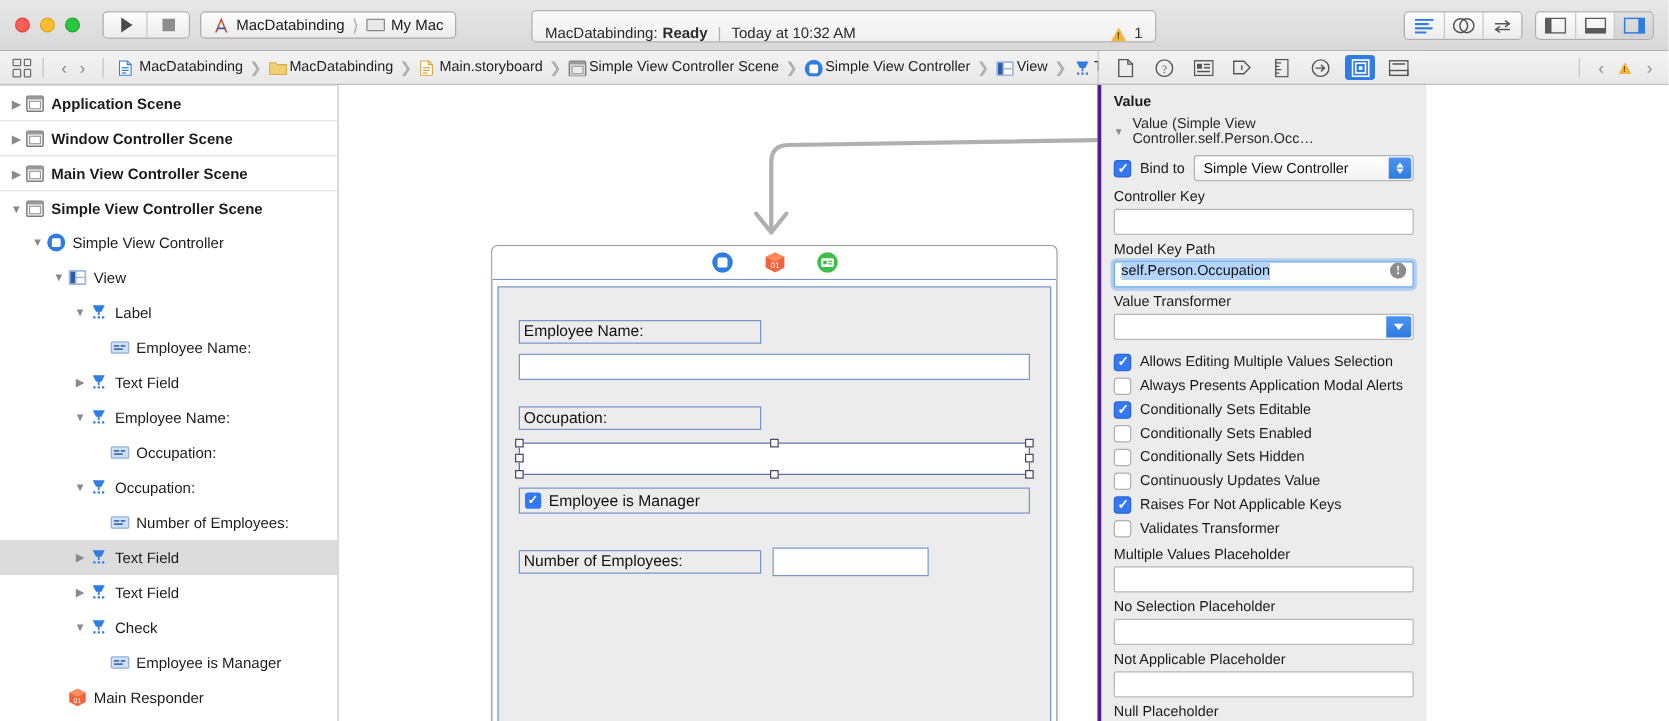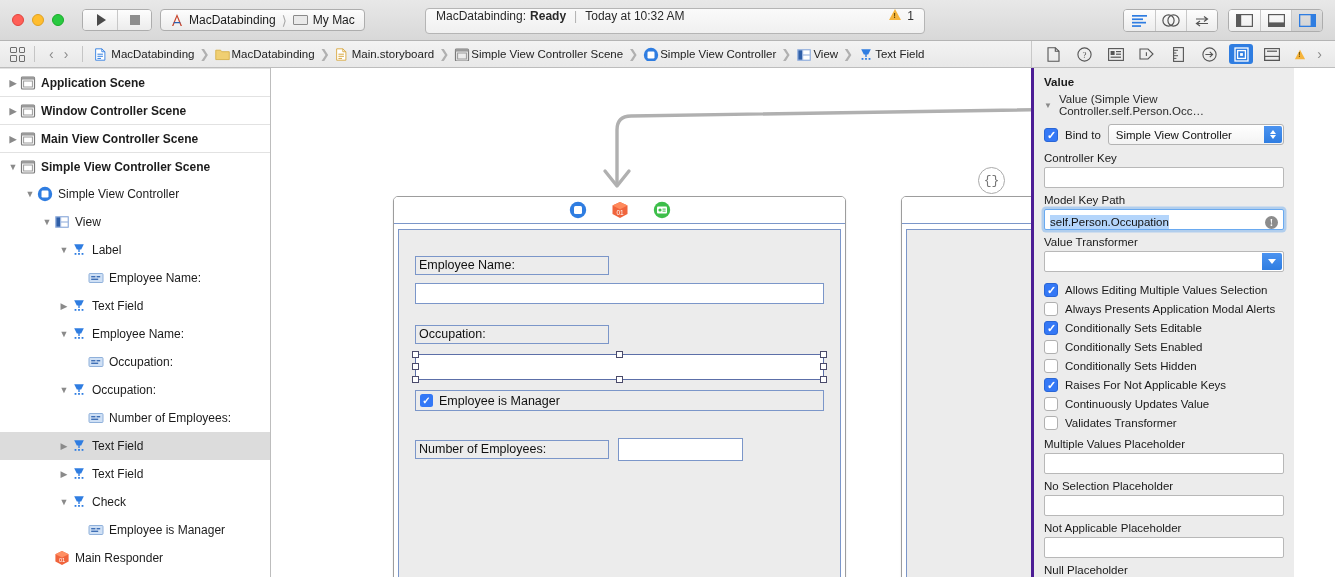--- a/index.html
+++ b/index.html
@@ -4,21 +4,21 @@
 <style>
   * { box-sizing: border-box; margin: 0; padding: 0; }
   html, body {
     width: 1335px; height: 577px;
     font-family: "Liberation Sans", sans-serif;
     font-size: 12px;
     background: #ffffff;
     overflow: hidden;
     -webkit-font-smoothing: antialiased;
   }
-  #app { position: relative; width: 1294px; height: 577px; }
+  #app { position: relative; width: 1141px; height: 577px; }
 
   
   .titlebar {
     position: absolute; left: 0; top: 0; width: 1335px; height: 41px;
     background: linear-gradient(to bottom, #e8e8e8 0%, #d8d8d8 100%);
     border-bottom: 1px solid #b4b4b4;
     display: flex; align-items: center;
   }
   .traffic { display: flex; gap: 8px; margin-left: 12px; }
   .tl { width: 12px; height: 12px; border-radius: 50%; }
@@ -51,21 +51,21 @@
   }
   .icon-A svg { display:block; }
   .icon-mac {
     width:15px;height:10px;border:1.5px solid #8a8a8a;border-radius:1px;background:#e9e9e9;
   }
 
   .status {
     position:absolute; left:425px; top:8px; width:500px; height:26px;
     border:1px solid #b5b5b5; border-radius:4px;
     background: linear-gradient(to bottom,#fafafa,#f0f0f0);
-    display:flex; align-items:flex-start; padding: 0 10px;
+    display:flex; align-items:flex-end; padding: 0 10px;
     font-size: 12px; color:#2a2a2a;
   }
   .status .bar-sep { color:#b0b0b0; margin:0 8px; }
   .status .spacer { flex:1; }
   .warn-tri { width:0;height:0;border-left:6px solid transparent;border-right:6px solid transparent;border-bottom:11px solid #f5b43c; position:relative; }
   .warn-tri::after { content:"!"; position:absolute; left:-2px; top:2px; font-size:8px; font-weight:bold; color:#6a4a00; }
   .warn-count { margin-left:6px; font-size:12px; color:#333; }
 
   .right-tools { position:absolute; right:12px; top:9px; display:flex; gap:10px; align-items:center;}
   .rt-group { display:flex; border:1px solid #adadad; border-radius:4px; overflow:hidden;
@@ -194,21 +194,21 @@
     position:absolute; right:1px; top:1px; bottom:1px; width:18px;
     background:linear-gradient(to bottom,#4b93f0,#2f7de1); border-radius:0 2px 2px 0;
     display:flex;flex-direction:column;align-items:center;justify-content:center; gap:1px;
   }
   .popup .arrows .up, .popup .arrows .dn { width:0;height:0;border-left:3.5px solid transparent;border-right:3.5px solid transparent; }
   .popup .arrows .up { border-bottom:4px solid #fff; }
   .popup .arrows .dn { border-top:4px solid #fff; }
   .fld-lbl { font-size:11.5px; color:#1a1a1a; margin:6px 0 3px; }
   .tfield {
     width:100%; height:21px; border:1px solid #b8b8b8; border-radius:2px;
-    background:#fff; display:flex; align-items:flex-end; padding:0 5px; font-size:11.5px; color:#111;
+    background:#fff; display:flex; align-items:flex-start; padding:0 5px; font-size:11.5px; color:#111;
   }
   .tfield.focused {
     border:1px solid #6aaaf0; box-shadow:0 0 0 2.5px rgba(106,170,240,0.45);
     justify-content:space-between;
   }
   .sel-text { background:#b4d5fb; padding:1px 0; }
   .info-btn {
     width:13px;height:13px;border-radius:50%;background:#8c8c8c;color:#fff;
     font-size:10px; font-weight:bold; display:flex;align-items:center;justify-content:center;
     font-family:"Liberation Serif", serif; flex:none;
@@ -798,26 +798,26 @@
         </div>
         <div class="cbrow">
           <span class="cb"></span>
           <span class="insp-lbl">Conditionally Sets Enabled</span>
         </div>
         <div class="cbrow">
           <span class="cb"></span>
           <span class="insp-lbl">Conditionally Sets Hidden</span>
         </div>
         <div class="cbrow">
+          <span class="cb"></span>
+          <span class="insp-lbl">Continuously Updates Value</span>
+        </div>
+        <div class="cbrow">
           <span class="cb on"></span>
           <span class="insp-lbl">Raises For Not Applicable Keys</span>
-        </div>
-        <div class="cbrow">
-          <span class="cb"></span>
-          <span class="insp-lbl">Continuously Updates Value</span>
         </div>
         <div class="cbrow">
           <span class="cb"></span>
           <span class="insp-lbl">Validates Transformer</span>
         </div>
       </div>
 
     <div id="phlist">
         <div class="fld-lbl">Multiple Values Placeholder</div>
         <div class="tfield">

